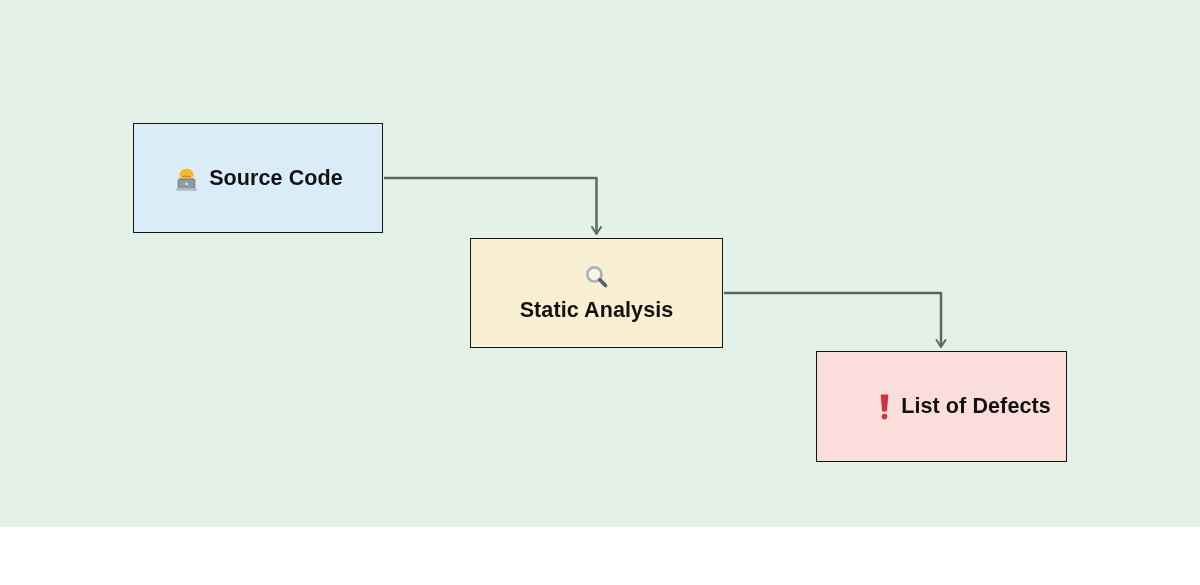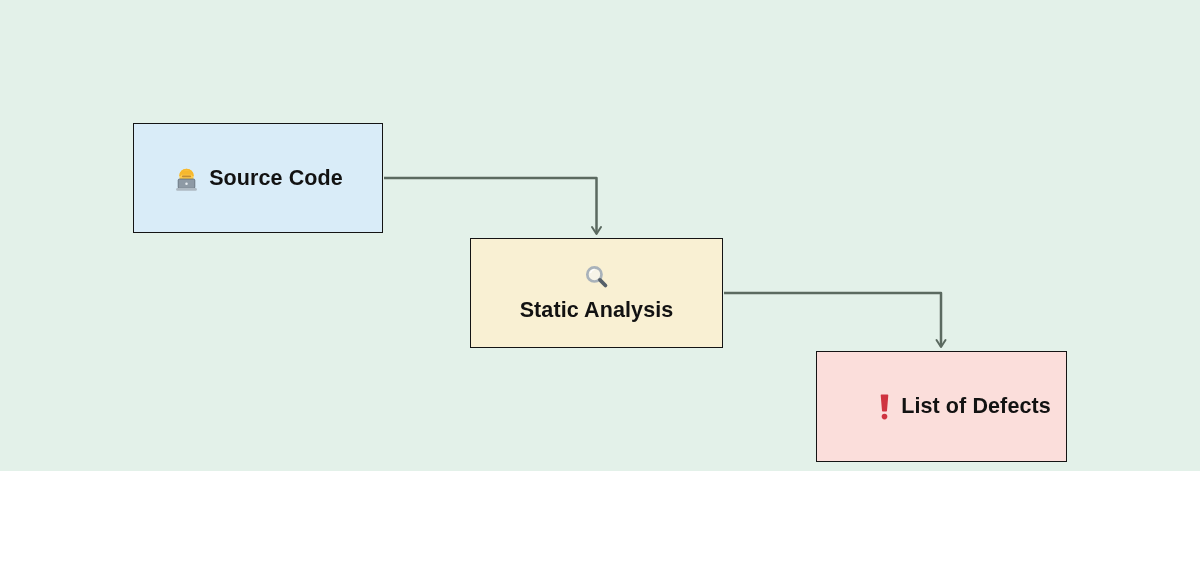--- a/index.html
+++ b/index.html
@@ -2,21 +2,21 @@
 <html><head>
 <meta charset="utf-8">
 <style>
   html, body { margin: 0; padding: 0; }
   body {
     font-family: "Liberation Sans", sans-serif;
     width: 1200px; height: 585px; overflow: hidden;
   }
   .canvas {
     position: relative;
-    width: 1200px; height: 471px;
+    width: 1200px; height: 527px;
     background: #e3f1e9;
   }
   .edge-layer {
     position: absolute; left: 0; top: 0;
     width: 1200px; height: 585px;
     pointer-events: none;
   }
   .node {
     position: absolute;
     display: flex;

